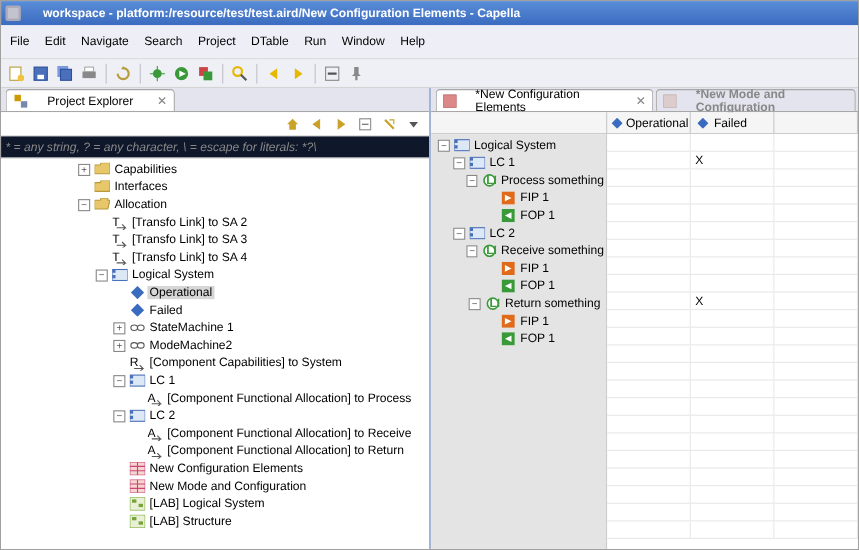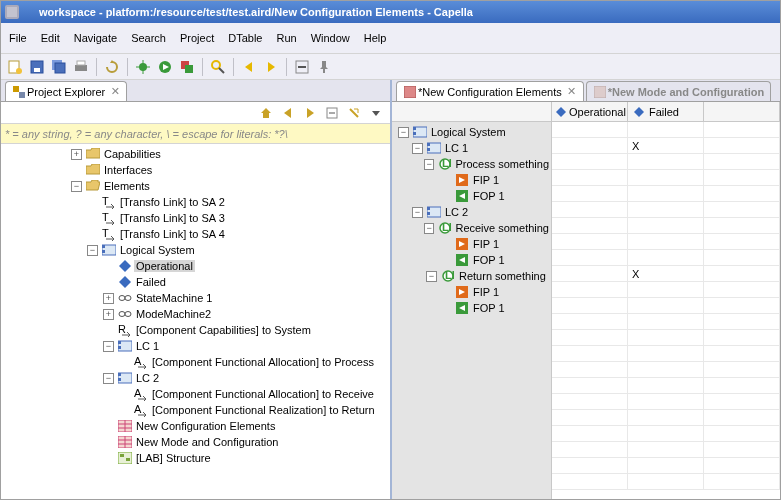--- a/index.html
+++ b/index.html
@@ -9,25 +9,25 @@
   .titlebar .appicon { width: 14px; height: 14px; background: #aab; border-radius: 2px; display:flex; align-items:center; justify-content:center; }
   .menubar { height: 31px; background: #eeeef6; display: flex; align-items: center; padding: 0 2px; gap: 2px; border-bottom: 1px solid #d4d4d4;}
   .menubar span { padding: 2px 6px; }
   .toolbar { height: 26px; background: #efeff6; display: flex; align-items: center; padding: 0 4px; gap: 2px; border-bottom: 1px solid #d4d4d4;}
   .tbtn { width: 20px; height: 20px; display:flex; align-items:center; justify-content:center; border-radius:2px; }
   .tsep { width:1px; height:18px; background:#c0c0c8; margin:0 3px; }
   .content { flex: 1; display: flex; min-height: 0; }
   .left-pane { width: 400px; display:flex; flex-direction:column; border-right: 2px solid #a3b5d6; min-height:0; }
   .right-pane { flex:1; display:flex; flex-direction:column; min-height:0; }
   .tabbar { height: 22px; background: #e4e4ee; display:flex; align-items:flex-end; border-bottom: 1px solid #a0a0a0; padding-left:4px; }
-  .tab { height: 20px; background: #fff; border:1px solid #a0a0a0; border-bottom:none; border-top-left-radius:4px; border-top-right-radius:4px; padding:2px 6px; display:flex; align-items:center; gap:1px; margin-right:2px;}
+  .tab { height: 20px; background: #fff; border:1px solid #a0a0a0; border-bottom:none; border-top-left-radius:4px; border-top-right-radius:4px; padding:2px 6px; display:flex; align-items:center; gap:17px; margin-right:2px;}
   .tab.inactive { background:#e4e4ee; color:#888;font-weight:bold; }
   .closex { margin-left:4px; width:10px; text-align:center; color:#888;}
   .viewtoolbar { height: 22px; display:flex; align-items:center; justify-content:flex-end; padding:0 4px; gap:2px; background:#fff; border-bottom:1px solid #d4d4d4;}
-  .filterbox { height:20px; display:flex; align-items:center; padding:0 4px; color:#888; border-bottom:1px solid #d4d4d4; font-style:italic; background:#fef9c3;}
+  .filterbox { height:20px; display:flex; align-items:center; padding:0 4px; color:#888; border-bottom:1px solid #d4d4d4; font-style:italic; background:#0f172a;}
   .tree { flex:1; overflow:auto; background:#fff; padding:2px 0 2px 20px; }
   .tree-row { display:flex; align-items:center; height:16px; white-space:nowrap; gap:2px;}
   .tree-row.selected .label { background:#d6d6d6; }
   .twisty { width:11px; height:11px; border:1px solid #888; display:flex; align-items:center; justify-content:center; font-size:9px; line-height:9px; color:#555; margin-right:2px; background:#fff;}
   .twisty.empty { visibility:hidden; }
   .icon { width:14px; height:14px; display:inline-flex; align-items:center; justify-content:center; font-size:10px; }
   .label { padding:0 2px; }
   .indent { display:inline-block; }
   
   .grid-header { display:flex; height:20px; background:#f5f5f5; border-bottom:1px solid #c8c8c8; }
@@ -225,21 +225,21 @@
             <span class="label">Interfaces</span>
           </div>
           <div class="tree-row">
             <span class="indent" style="width: 48px;"></span>
             <span class="twisty">−</span>
             <span class="icon">
               <svg width="14" height="12">
                 <path d="M0 2 L5 2 L6 0 L12 0 L12 2 L14 2 L12 10 L0 10 Z" fill="#e8c66a" stroke="#b89a3a"></path>
               </svg>
             </span>
-            <span class="label">Elements</span>
+            <span class="label">Allocation</span>
           </div>
           <div class="tree-row">
             <span class="indent" style="width: 64px;"></span>
             <span class="twisty empty"></span>
             <span class="icon">
               <svg width="14" height="14">
                 <text x="0" y="10" font-size="10" font-family="serif">T</text>
                 <path d="M4 12 L12 12 L9 9 M12 12 L9 15" stroke="#555" fill="none"></path>
               </svg>
             </span>
@@ -380,21 +380,21 @@
           </div>
           <div class="tree-row">
             <span class="indent" style="width: 96px;"></span>
             <span class="twisty empty"></span>
             <span class="icon">
               <svg width="14" height="14">
                 <text x="0" y="10" font-size="10" font-family="serif">A</text>
                 <path d="M4 12 L12 12 L9 9 M12 12 L9 15" stroke="#555" fill="none"></path>
               </svg>
             </span>
-            <span class="label">[Component Functional Realization] to Return</span>
+            <span class="label">[Component Functional Allocation] to Return</span>
           </div>
           <div class="tree-row">
             <span class="indent" style="width: 80px;"></span>
             <span class="twisty empty"></span>
             <span class="icon">
               <svg width="14" height="12">
                 <rect width="14" height="12" fill="#f5d6d0" stroke="#c47"></rect>
                 <line x1="0" y1="4" x2="14" y2="4" stroke="#c47"></line>
                 <line x1="0" y1="8" x2="14" y2="8" stroke="#c47"></line>
                 <line x1="7" y1="0" x2="7" y2="12" stroke="#c47"></line>
@@ -407,20 +407,32 @@
             <span class="twisty empty"></span>
             <span class="icon">
               <svg width="14" height="12">
                 <rect width="14" height="12" fill="#f5d6d0" stroke="#c47"></rect>
                 <line x1="0" y1="4" x2="14" y2="4" stroke="#c47"></line>
                 <line x1="0" y1="8" x2="14" y2="8" stroke="#c47"></line>
                 <line x1="7" y1="0" x2="7" y2="12" stroke="#c47"></line>
               </svg>
             </span>
             <span class="label">New Mode and Configuration</span>
+          </div>
+          <div class="tree-row">
+            <span class="indent" style="width: 80px;"></span>
+            <span class="twisty empty"></span>
+            <span class="icon">
+              <svg width="14" height="12">
+                <rect width="14" height="12" fill="#e8f0d6" stroke="#7a3"></rect>
+                <rect x="2" y="2" width="4" height="3" fill="#7aa33a"></rect>
+                <rect x="8" y="6" width="4" height="3" fill="#7aa33a"></rect>
+              </svg>
+            </span>
+            <span class="label">[LAB] Logical System</span>
           </div>
           <div class="tree-row">
             <span class="indent" style="width: 80px;"></span>
             <span class="twisty empty"></span>
             <span class="icon">
               <svg width="14" height="12">
                 <rect width="14" height="12" fill="#e8f0d6" stroke="#7a3"></rect>
                 <rect x="2" y="2" width="4" height="3" fill="#7aa33a"></rect>
                 <rect x="8" y="6" width="4" height="3" fill="#7aa33a"></rect>
               </svg>

